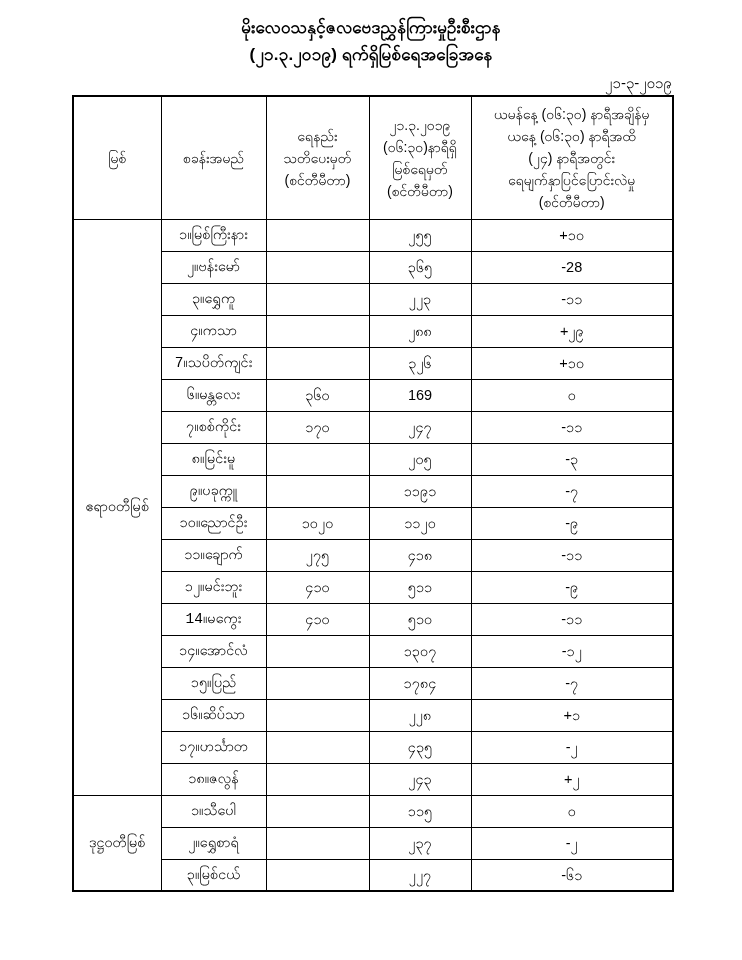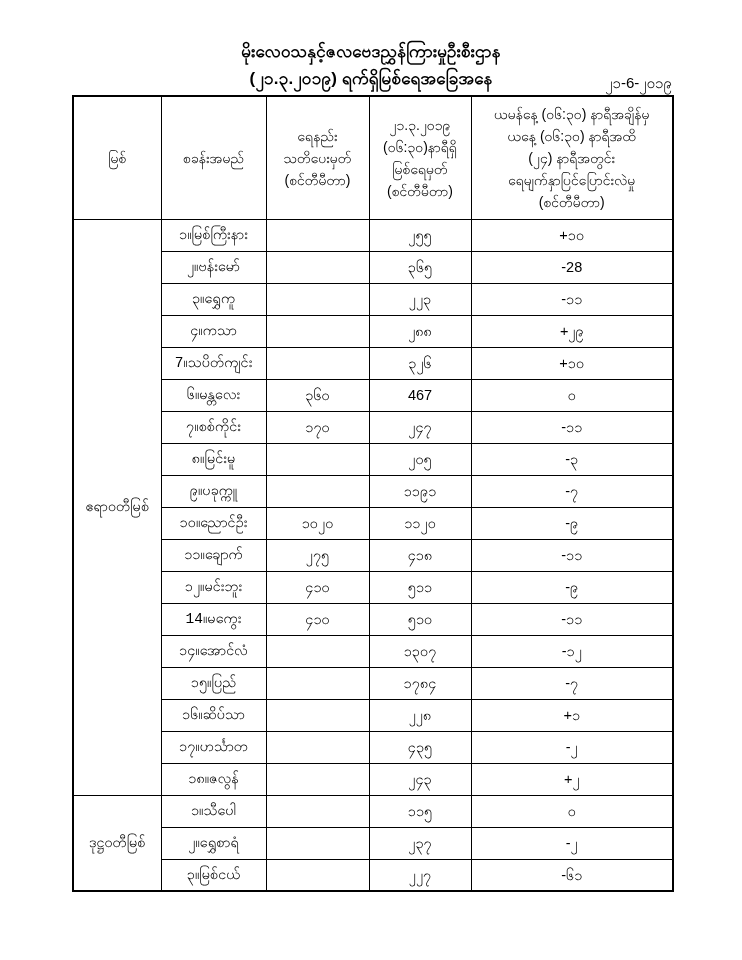--- a/index.html
+++ b/index.html
@@ -24,21 +24,20 @@
   .title-block {
     position: absolute;
     top: 14px;
     left: 0;
     right: 0;
     text-align: center;
     font-weight: 700;
     font-size: 17px;
     line-height: 27px;
     letter-spacing: 0.2px;
-    margin-top: 24px;
   }
   .report-date {
     position: absolute;
     top: 72px;
     right: 70px;
     font-size: 15px;
     line-height: 22px;
   }
   table.river-table {
     position: absolute;
@@ -84,21 +83,21 @@
 </head>
 <body>
 
 <div class="page">
 
   <div class="title-block">
     <div>မိုးလေဝသနှင့်ဇလဗေဒညွှန်ကြားမှုဦးစီးဌာန</div>
     <div>(၂၁.၃.၂၀၁၉) ရက်ရှိမြစ်ရေအခြေအနေ</div>
   </div>
 
-  <div class="report-date">၂၁-6-၂၀၁၉</div>
+  <div class="report-date">၂၁-၃-၂၀၁၉</div>
 
   <table class="river-table">
     <colgroup>
       <col style="width:88px">
       <col style="width:105px">
       <col style="width:103px">
       <col style="width:102px">
       <col style="width:202px">
     </colgroup>
     <thead>
@@ -147,21 +146,21 @@
         </tr>
         <tr>
           <td class="station-cell">7။သပိတ်ကျင်း</td>
           <td></td>
           <td>၃၂၆</td>
           <td>+၁၀</td>
         </tr>
         <tr>
           <td class="station-cell">၆။မန္တလေး</td>
           <td>၃၆၀</td>
-          <td>467</td>
+          <td>169</td>
           <td>၀</td>
         </tr>
         <tr>
           <td class="station-cell">၇။စစ်ကိုင်း</td>
           <td>၁၇၀</td>
           <td>၂၄၇</td>
           <td>-၁၁</td>
         </tr>
         <tr>
           <td class="station-cell">၈။မြင်းမူ</td>

